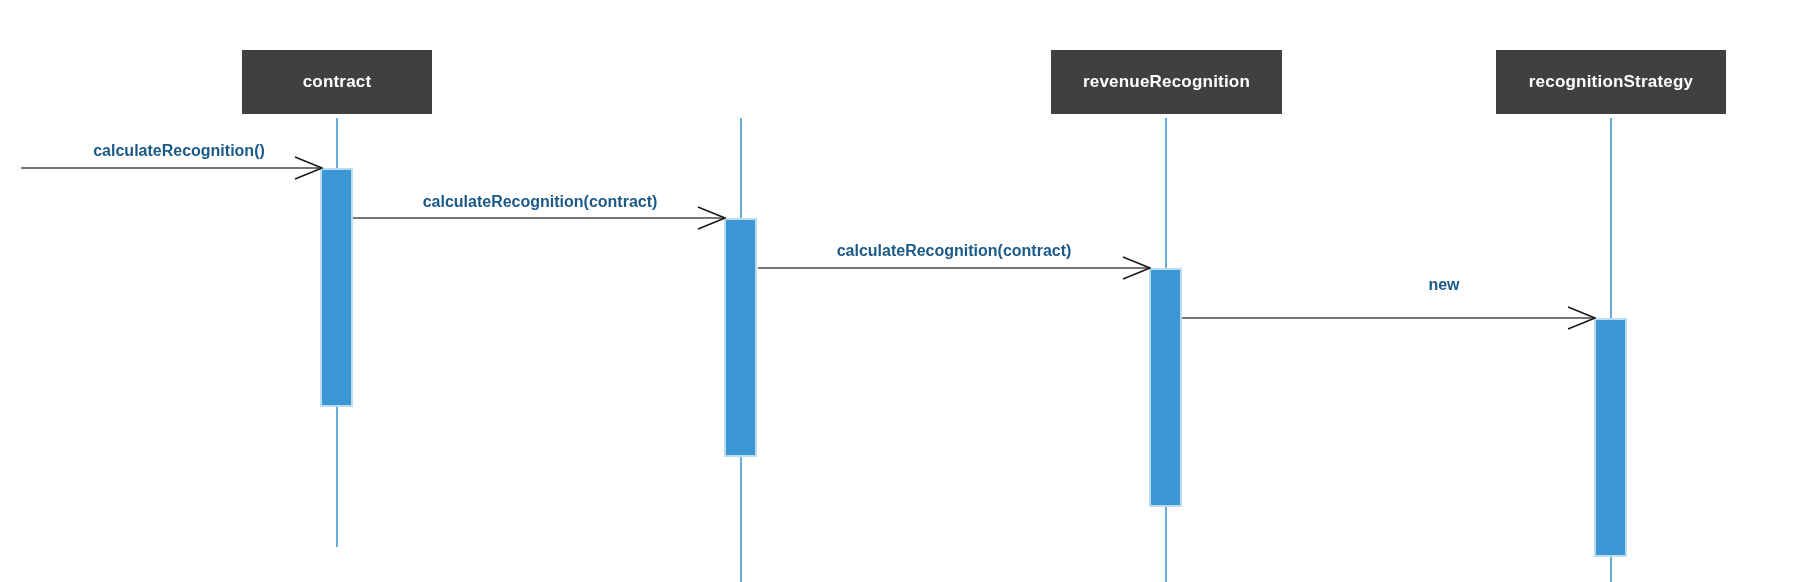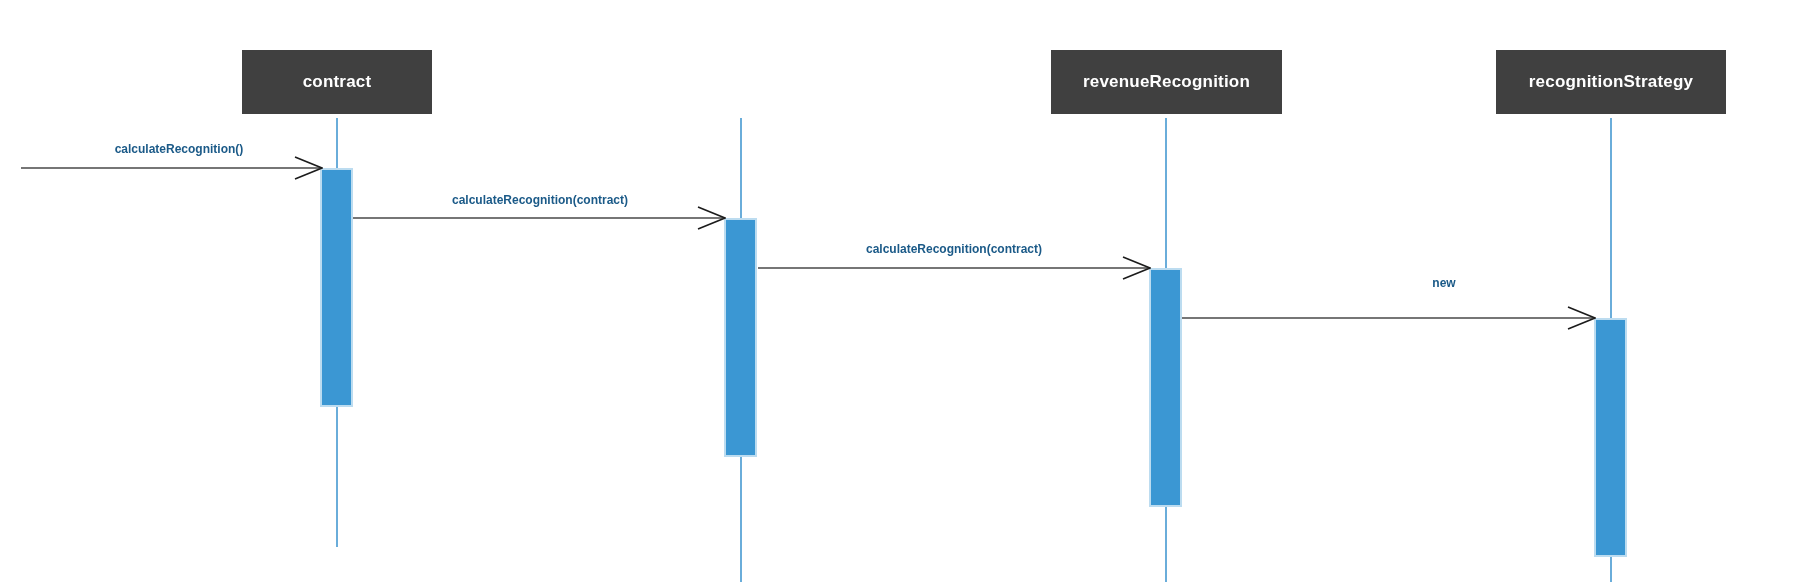--- a/index.html
+++ b/index.html
@@ -61,21 +61,21 @@
     background: #767676;
   }
   .msg-line.m1 { left: 21px;   top: 167px; width: 300px; }
   .msg-line.m2 { left: 353px;  top: 217px; width: 371px; }
   .msg-line.m3 { left: 758px;  top: 267px; width: 391px; }
   .msg-line.m4 { left: 1182px; top: 317px; width: 412px; }
 
   .msg-label {
     position: absolute;
     transform: translateX(-50%);
-    font-size: 12px;
+    font-size: 16px;
     font-weight: 700;
     color: #1b5a88;
     white-space: nowrap;
   }
   .msg-label.m1 { left: 179px;  top: 142px; }
   .msg-label.m2 { left: 540px;  top: 193px; }
   .msg-label.m3 { left: 954px;  top: 242px; }
   .msg-label.m4 { left: 1444px; top: 276px; }
 
   .arrowhead {

